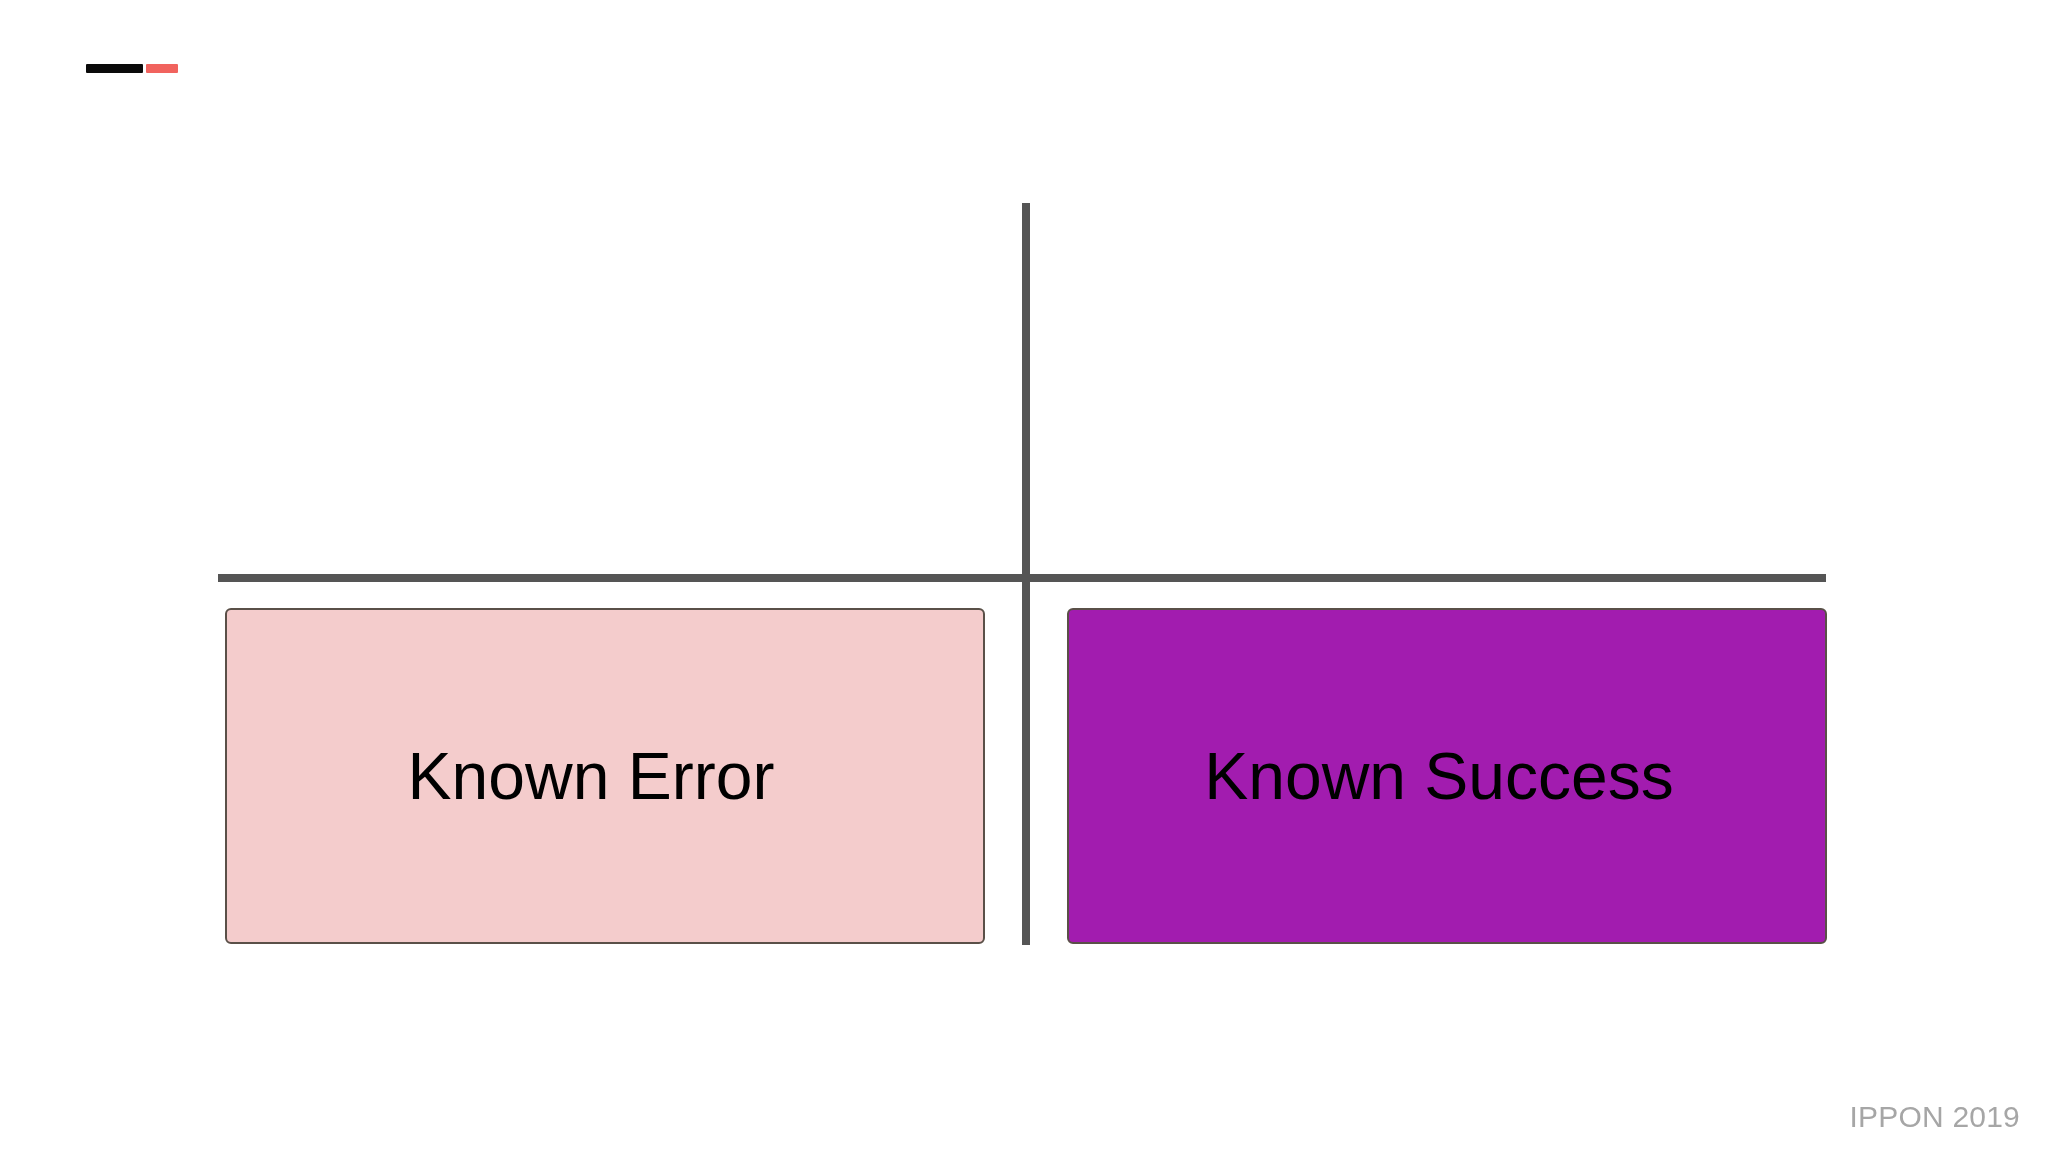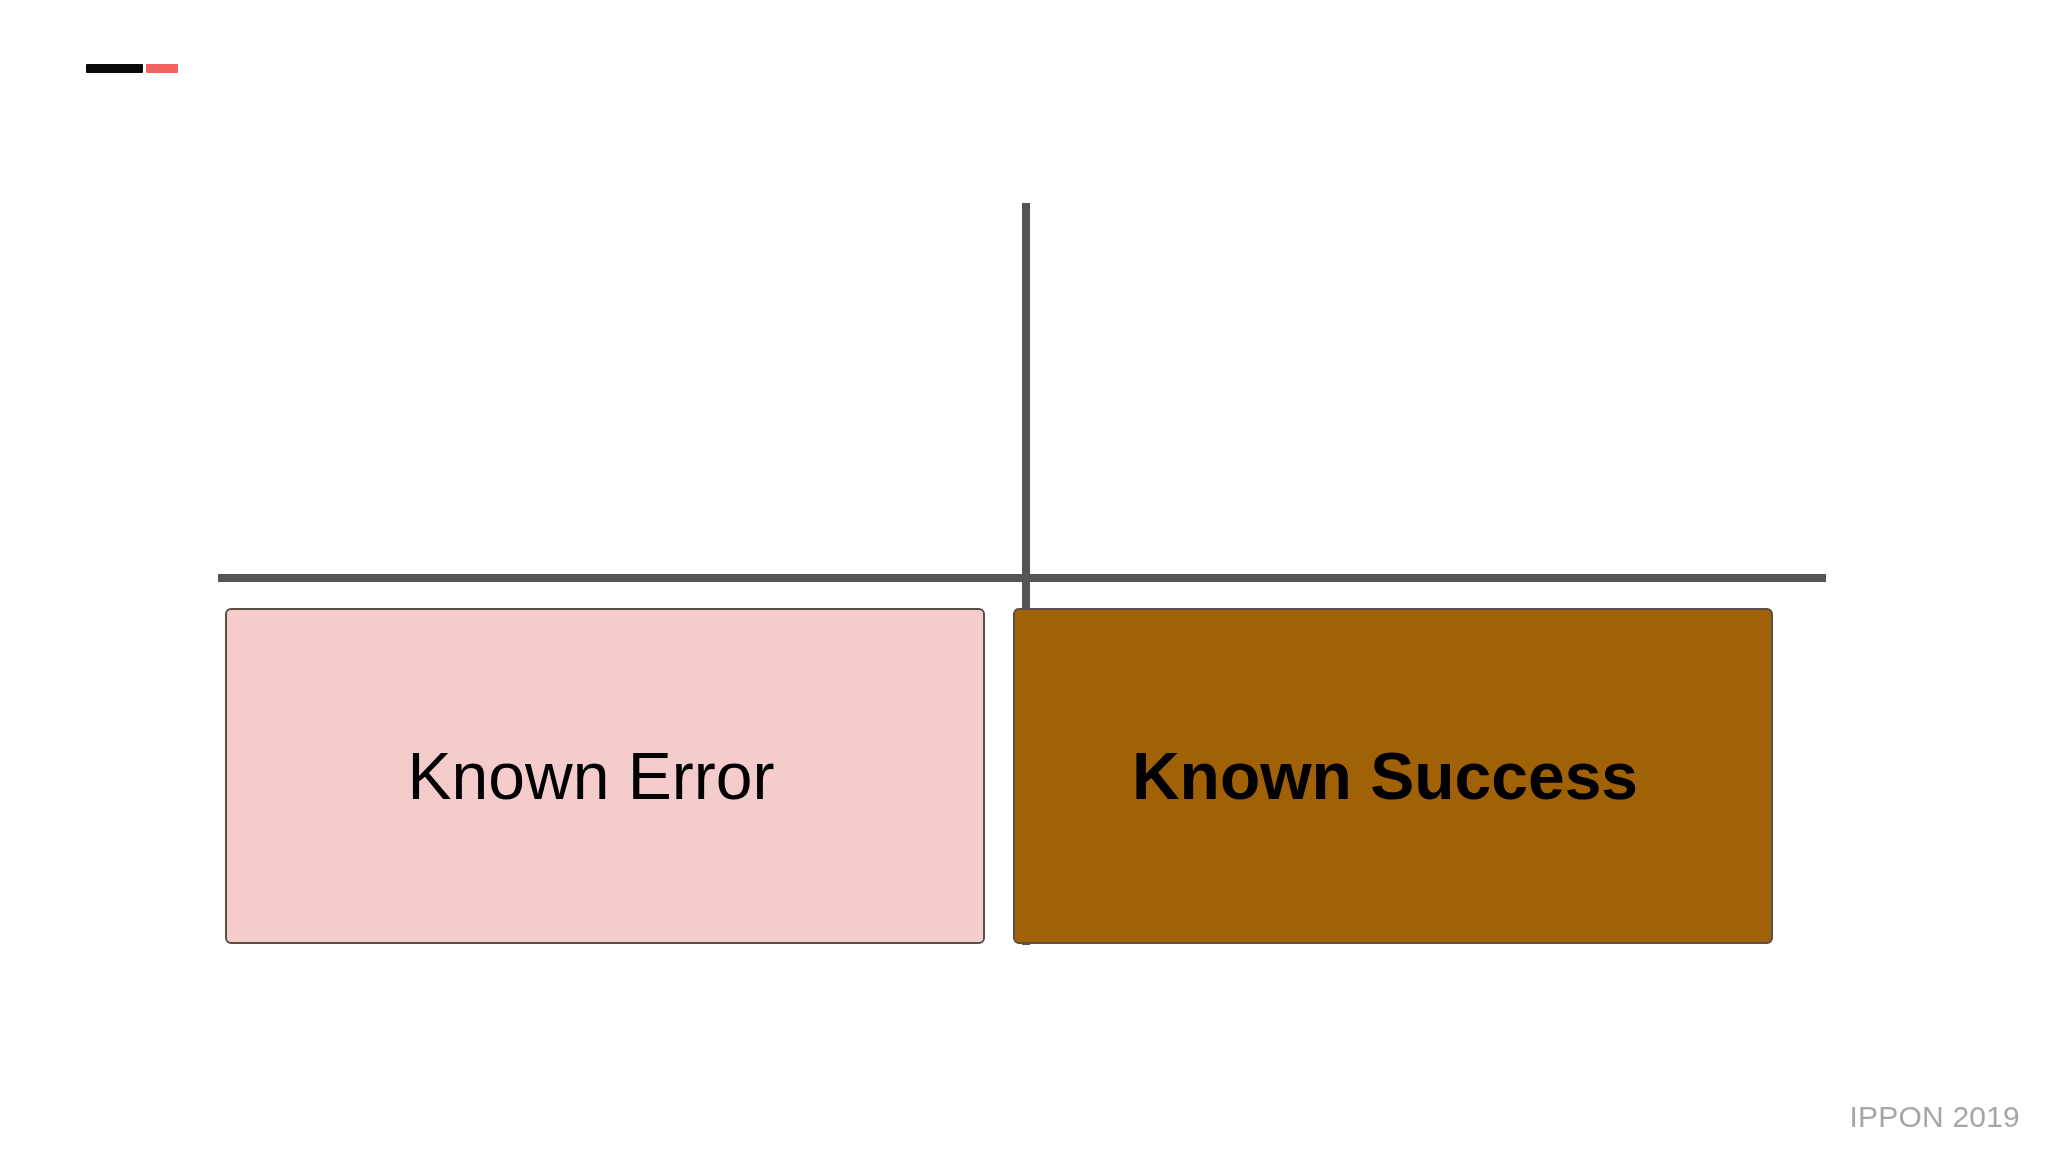--- a/index.html
+++ b/index.html
@@ -84,24 +84,23 @@
   }
   #box-known-error {
     left: 225px;
     width: 760px;
     background: #f4cccc;
   }
   #box-known-error .qbox-label {
     transform: translateX(-14px);
   }
   #box-known-success {
-    left: 1013px;
+    left: 1067px;
     width: 760px;
-    background: #a16207;
-    font-weight: bold;
+    background: #a21caf;
   }
   #box-known-success .qbox-label {
     transform: translateX(-8px);
   }
 
   
   #footer-credit {
     position: absolute;
     right: 28px;
     bottom: 18px;

